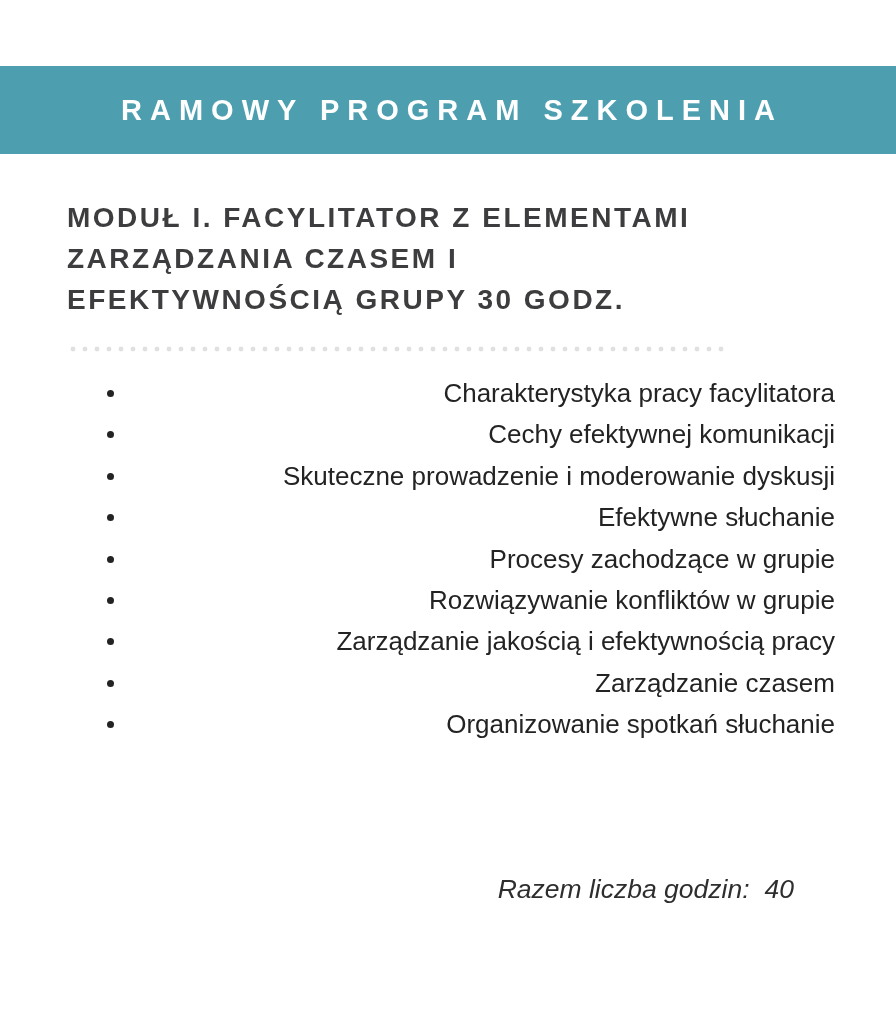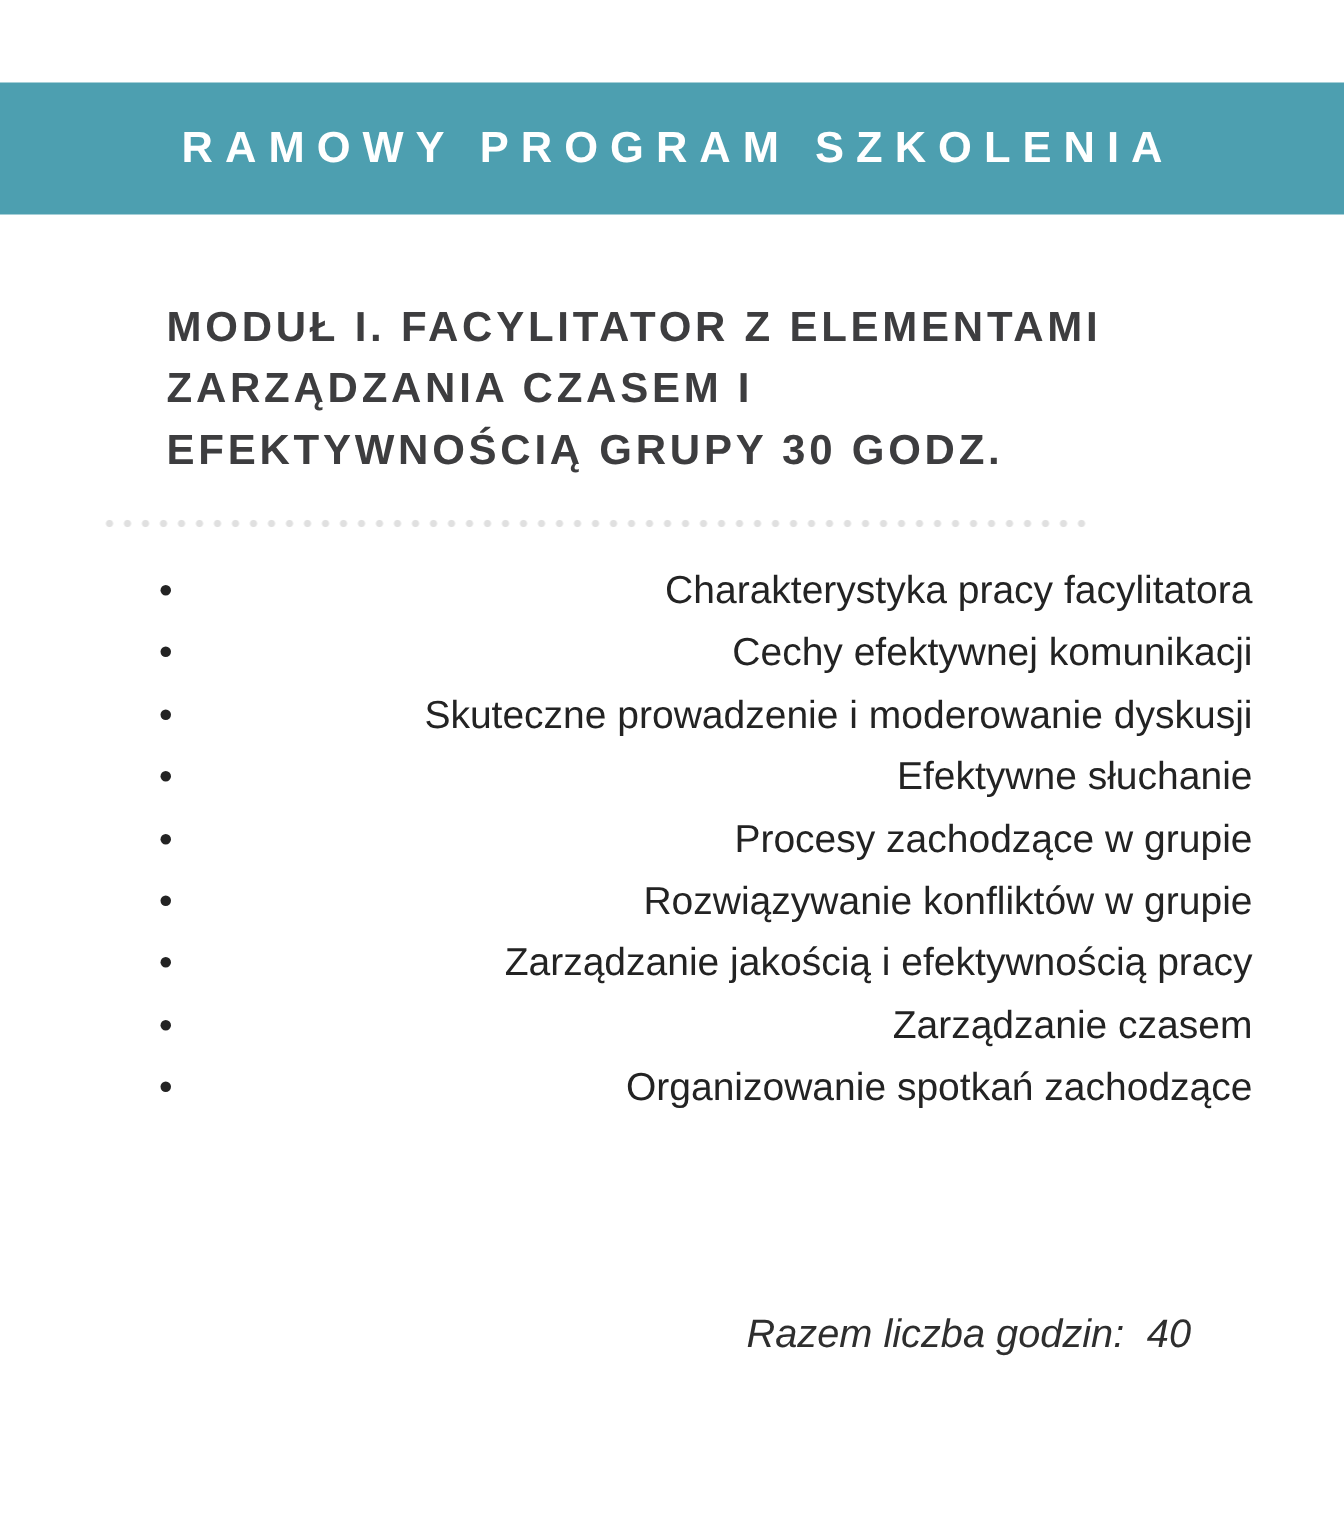--- a/index.html
+++ b/index.html
@@ -12,21 +12,21 @@
     width: 896px;
     height: 1024px;
     background: #ffffff;
     overflow: hidden;
     margin: 0 auto;
   }
 
   
   .banner {
     position: absolute;
-    top: 55px;
+    top: 66px;
     left: 0;
     width: 896px;
     height: 88px;
     background: #4D9FB0;
     display: flex;
     align-items: center;
     justify-content: center;
   }
   .banner-title {
     color: #ffffff;
@@ -45,21 +45,21 @@
     width: 768px;
   }
 
   .module-heading {
     color: #3D3D3F;
     font-size: 28px;
     font-weight: 700;
     letter-spacing: 2.5px;
     line-height: 41px;
   }
-  .heading-line { display: block; white-space: nowrap; margin-left: 44px; }
+  .heading-line { display: block; white-space: nowrap; }
 
   .dotted-divider {
     margin-top: 26px;
     width: 658px;
     height: 6px;
     background-image: radial-gradient(circle, #E0E0E0 2.1px, rgba(224,224,224,0) 2.7px);
     background-size: 12px 6px;
     background-position: 0 50%;
     background-repeat: repeat-x;
   }
@@ -145,21 +145,21 @@
       <li class="topic-item">
         <span class="bullet-dot"></span>
         <span>Zarządzanie jakością i efektywnością pracy</span>
       </li>
       <li class="topic-item">
         <span class="bullet-dot"></span>
         <span>Zarządzanie czasem</span>
       </li>
       <li class="topic-item">
         <span class="bullet-dot"></span>
-        <span>Organizowanie spotkań zachodzące</span>
+        <span>Organizowanie spotkań słuchanie</span>
       </li>
     </ul>
 
   </main>
 
   <div class="total-row">
     <span class="total-label">Razem liczba godzin:</span><span class="total-value">40</span>
   </div>
 
 </div>

